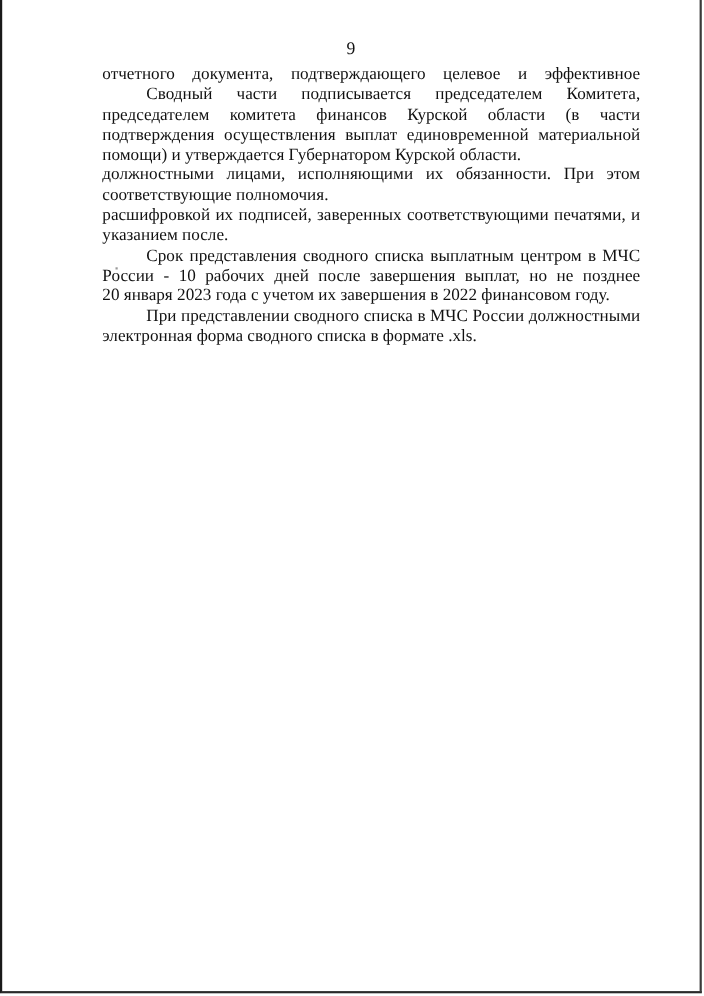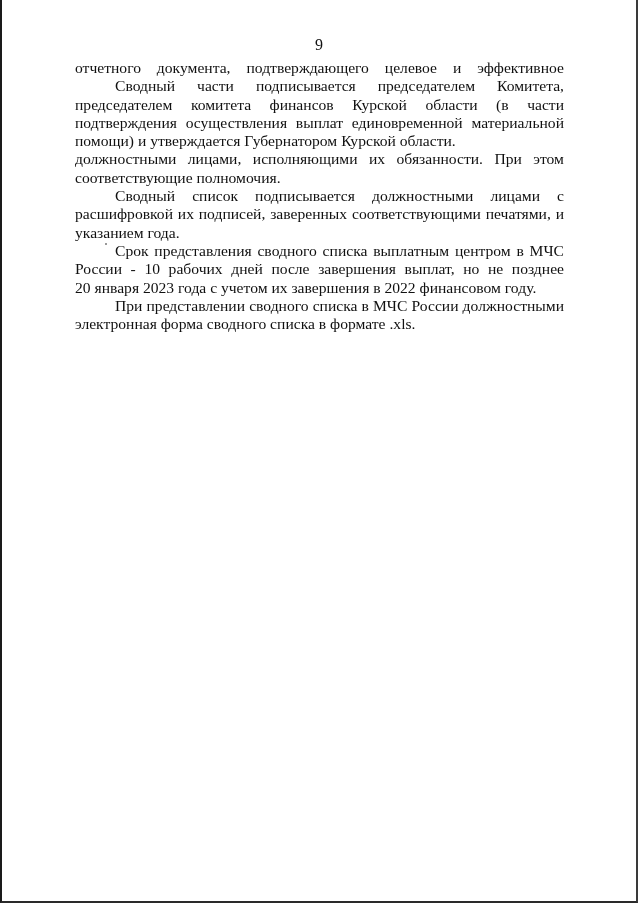--- a/index.html
+++ b/index.html
@@ -29,21 +29,21 @@
       top: 36px;
       left: 0;
       width: 100%;
       text-align: center;
       font-family: "Liberation Serif", serif;
       font-size: 16px;
       color: #111;
     }
     .body-text {
       position: absolute;
-      left: 73px;
+      left: 91px;
       top: 59px;
       width: 489px;
       font-family: "Liberation Serif", serif;
       font-size: 15.6px;
       line-height: 18.3px;
       color: #111;
     }
     .para {
       margin: 0;
       text-align: justify;
@@ -88,23 +88,22 @@
       <span class="line">подтверждения осуществления выплат единовременной материальной</span>
       <span class="line last">помощи) и утверждается Губернатором Курской области.</span>
     </p>
 
     <p class="para">
       <span class="line">должностными лицами, исполняющими их обязанности. При этом</span>
       <span class="line last">соответствующие полномочия.</span>
     </p>
 
     <p class="para">
-      <span class="line" style="padding-left:40px">Сводный список подписывается должностными лицами с</span>
       <span class="line">расшифровкой их подписей, заверенных соответствующими печатями, и</span>
-      <span class="line last">указанием года.</span>
+      <span class="line last">указанием после.</span>
     </p>
 
     <p class="para">
       <span class="line" style="padding-left:40px">Срок представления сводного списка выплатным центром в МЧС</span>
       <span class="line">России - 10 рабочих дней после завершения выплат, но не позднее</span>
       <span class="line last">20 января 2023 года с учетом их завершения в 2022 финансовом году.</span>
     </p>
 
     <p class="para">
       <span class="line" style="padding-left:40px">При представлении сводного списка в МЧС России должностными</span>

